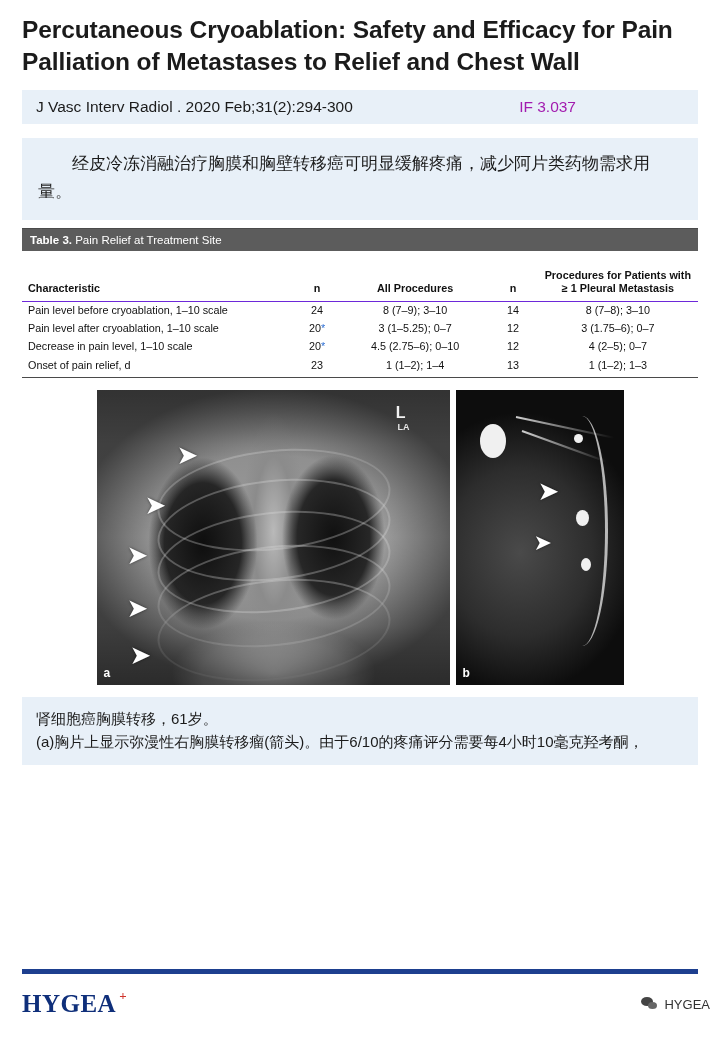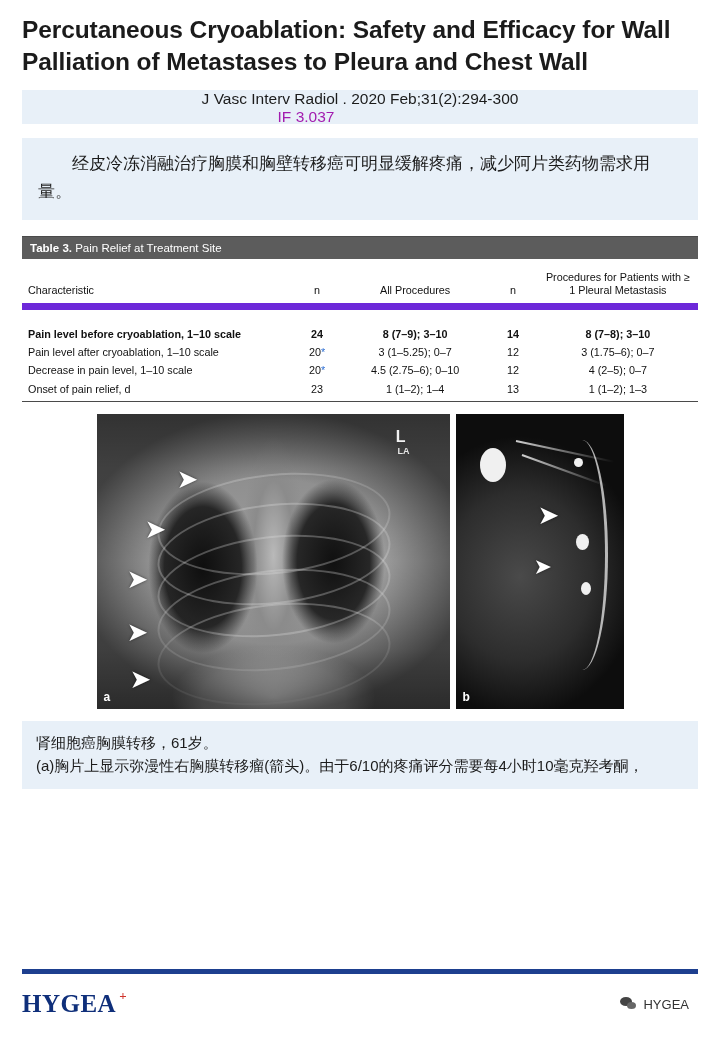--- a/index.html
+++ b/index.html
@@ -34,21 +34,20 @@
   
   .journal-bar {
     margin-top: 11px;
     background: #e8f0f8;
     height: 34px;
     display: flex;
     align-items: center;
     padding: 0 14px;
     box-sizing: border-box;
     justify-content: space-between;
-    flex-direction: column;
   }
   .journal-cite {
     font-size: 15.5px;
     color: #1b1b1b;
   }
   .journal-if {
     font-size: 15.5px;
     color: #a21caf;
     padding-right: 108px;
   }
@@ -59,52 +58,52 @@
     padding: 12px 16px 14px 16px;
     box-sizing: border-box;
     font-size: 17px;
     line-height: 1.65;
     color: #1b1b1b;
     text-indent: 34px;
     font-family: "Liberation Sans", sans-serif;
   }
   
   .table-wrap {
-    margin-top: 16px;
+    margin-top: 8px;
     border-top: 1px solid #4a4a4a;
     border-bottom: 1px solid #4a4a4a;
   }
   .table-caption {
     background: #5c5c5c;
     color: #ffffff;
     font-size: 11.5px;
     padding: 5px 8px;
     box-sizing: border-box;
   }
   .table-caption b { font-weight: bold; }
   table.pain {
     width: 100%;
     border-collapse: collapse;
     font-size: 10.8px;
     color: #111;
   }
   table.pain th {
-    font-weight: normal;
+    font-weight: bold;
     text-align: left;
-    padding: 12px 4px 5px 6px;
-    border-bottom: 7px solid #6d28d9;
+    padding: 18px 4px 5px 6px;
+    border-bottom: 1px solid #6d28d9;
     vertical-align: bottom;
     line-height: 1.25;
   }
   table.pain th.c, table.pain td.c { text-align: center; }
   table.pain td {
     padding: 3.2px 4px 3.2px 6px;
     vertical-align: top;
   }
-  table.pain tbody tr:first-child td { padding-top: 18px; font-weight: bold; }
+  table.pain tbody tr:first-child td { padding-top: 2px; }
   table.pain tbody tr:last-child td { padding-bottom: 6px; }
   .col-char { width: 40%; }
   .col-n1 { width: 7%; }
   .col-all { width: 22%; }
   .col-n2 { width: 7%; }
   .col-pm { width: 24%; }
   .ast { color: #2e6fd4; }
   
   .fig-title {
     margin-top: 18px;
@@ -221,21 +220,21 @@
     position: absolute;
     left: 22px;
     right: 22px;
     bottom: 66px;
     height: 5px;
     background: #1d3f8f;
   }
   .footer {
     position: absolute;
     left: 22px;
-    right: 31px;
+    right: 10px;
     bottom: 12px;
     height: 48px;
     display: flex;
     align-items: center;
     justify-content: space-between;
   }
   .logo {
     font-size: 25px;
     font-weight: bold;
     color: #0f2f7a;
@@ -267,21 +266,21 @@
     border-radius: 50%;
   }
   .wechat-icon .b1 { width: 12px; height: 9px; left: 0; top: 0; }
   .wechat-icon .b2 { width: 9px; height: 7px; left: 7px; top: 5px; background: #666; }
 </style>
 </head>
 <body>
 
 <div class="page">
 
-  <div class="title">Percutaneous Cryoablation: Safety and Efficacy for Wall Palliation of Metastases to Pleura and Chest Wall</div>
+  <div class="title">Percutaneous Cryoablation: Safety and Efficacy for Pain Palliation of Metastases to Relief and Chest Wall</div>
 
   <div class="journal-bar">
     <span class="journal-cite">J Vasc Interv Radiol . 2020 Feb;31(2):294-300</span>
     <span class="journal-if">IF 3.037</span>
   </div>
 
   <div class="summary">经皮冷冻消融治疗胸膜和胸壁转移癌可明显缓解疼痛，减少阿片类药物需求用量。</div>
 
   <div class="table-wrap">
     <div class="table-caption">

